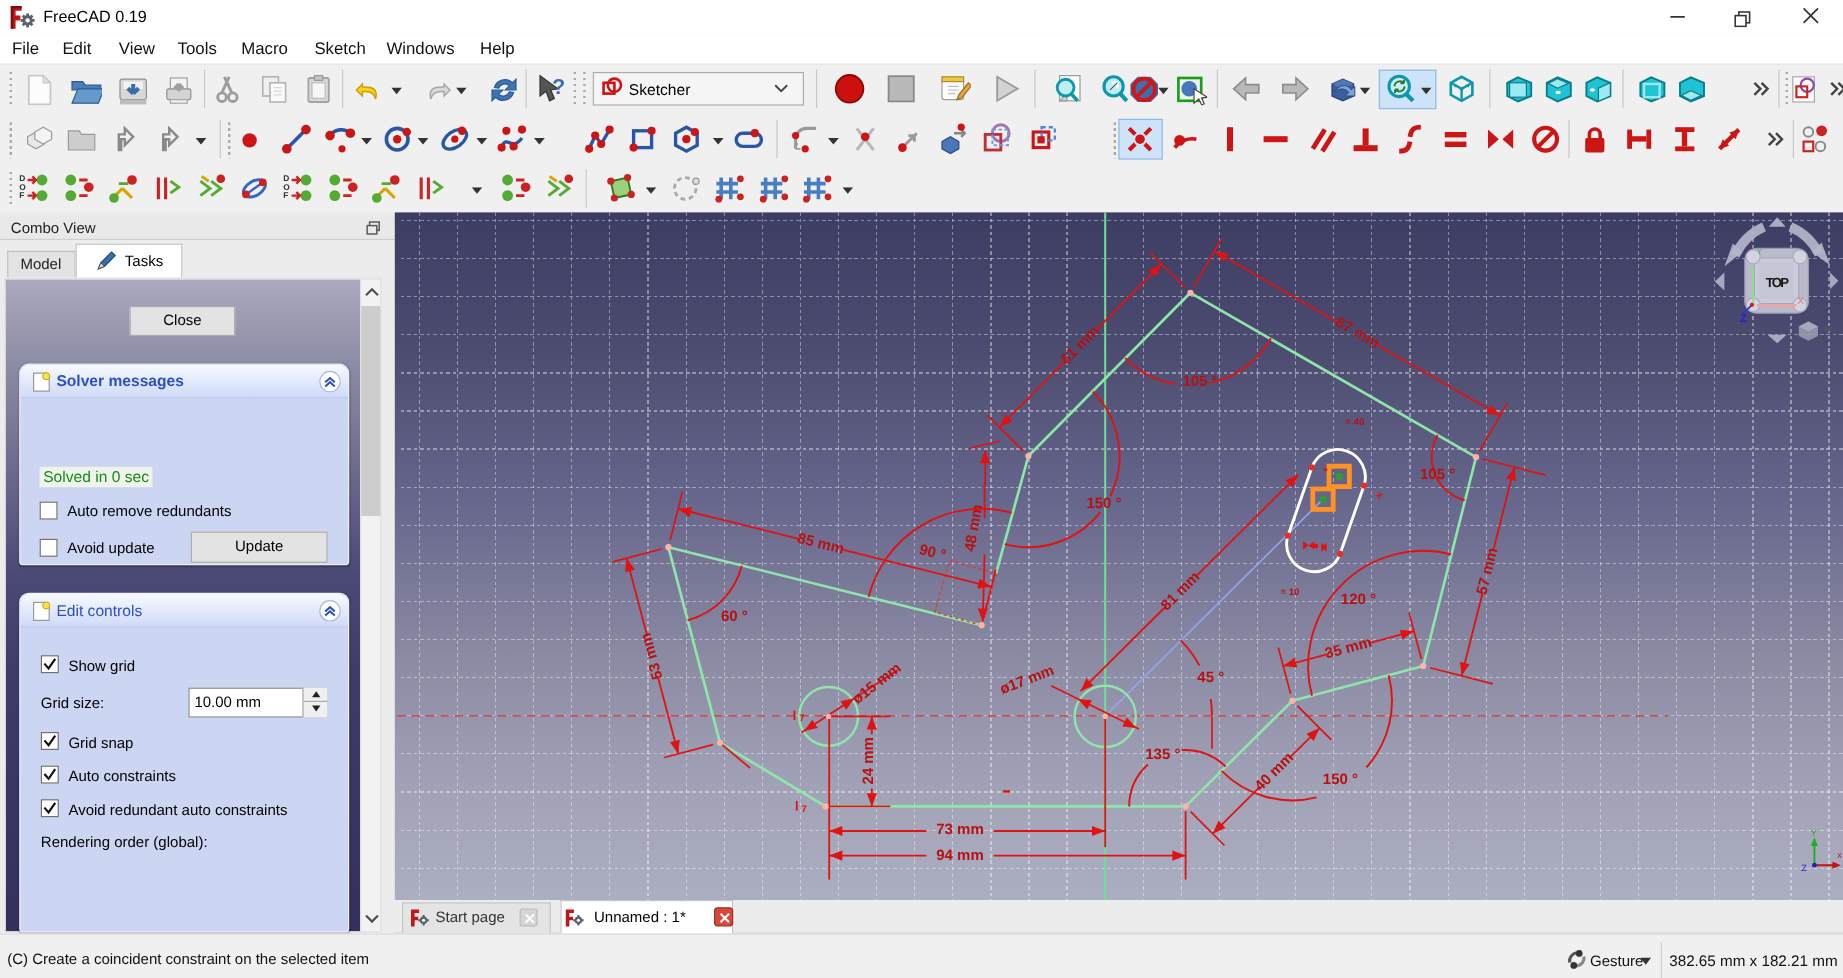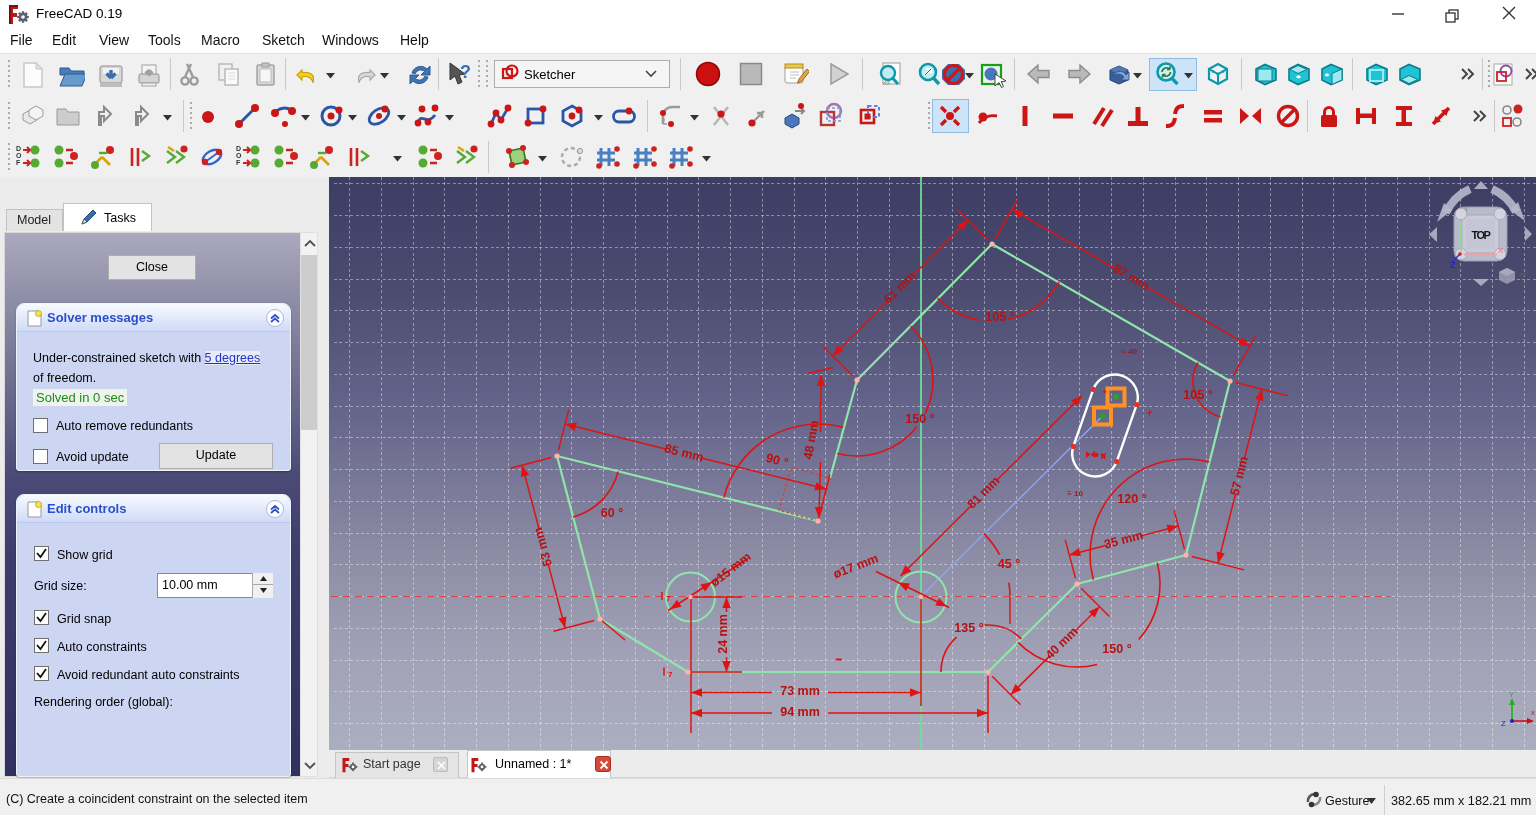--- a/index.html
+++ b/index.html
@@ -534,20 +534,27 @@
       <path d="M7 5 v18 M15 5 v18 M3 10 h18 M3 17 h18" stroke="#4a7ec2" stroke-width="3"></path>
       <circle cx="23" cy="6" r="2.8" fill="#cc2222"></circle>
       <circle cx="23" cy="21" r="2.8" fill="#cc2222"></circle>
       <circle cx="5" cy="23" r="2.8" fill="#cc2222"></circle>
     </svg>
 <svg style="position:absolute;left:702px;top:102px" width="10" height="6">
       <polygon points="0,0 9,0 4.5,5.5" fill="#333"></polygon>
     </svg>
 </div>
 <div id="combopanel">
+<div class="abs" style="left:0;top:3px;width:329px;height:20px;background:#e9e9e9;border-bottom:1px solid #cfcfcf">
+      <div class="abs" style="left:9px;top:3px;font-size:12.5px;color:#222">Combo View</div>
+<svg class="abs" style="left:305px;top:4px" width="12" height="12">
+        <rect x="3" y="1" width="8" height="7" fill="none" stroke="#555" stroke-width="1.2"></rect>
+        <rect x="1" y="4" width="8" height="7" fill="#e9e9e9" stroke="#555" stroke-width="1.2"></rect>
+      </svg>
+    </div>
 <div class="abs" style="left:0;top:23px;width:329px;height:31px;background:#ececec"></div>
 <div class="abs" style="left:6px;top:32px;width:57px;height:22px;background:#e3e3e3;border:1px solid #c2c2c2;border-bottom:none"></div>
 <div class="abs" style="left:17px;top:36px;font-size:12.5px;color:#222">Model</div>
 <div class="abs" style="left:63px;top:26px;width:89px;height:28px;background:#fff;border:1px solid #c2c2c2;border-bottom:none"></div>
 <svg class="abs" style="left:79px;top:30px" width="20" height="20">
       <path d="M3 17 l2-5 9-9 3 3 -9 9 z" fill="#3a6ea8" stroke="#1e4a7a"></path>
       <path d="M3 17 l2-5 3 3 z" fill="#ddd" stroke="#555" stroke-width="0.8"></path>
     </svg>
 <div class="abs" style="left:104px;top:34px;font-size:12.5px;color:#000">Tasks</div>
 <div class="abs" style="left:4px;top:55px;width:314px;height:545px;border:1px solid #d7d7d7;background:linear-gradient(180deg,#aaa9be 0%,#8b8aa4 14%,#4b4a77 45%,#3d3c6b 60%,#32305e 100%)">
@@ -556,35 +563,34 @@
         <div class="abs" style="left:0;top:0;width:273px;height:28px;background:linear-gradient(180deg,#f7faff, #cfdaf8);border-radius:8px 8px 0 0;border-bottom:1px solid #bcc8ec"></div>
         <svg class="abs" style="left:9px;top:6px" width="17" height="17">
           <path d="M2 1 h10 l3 3 v12 h-13 z" fill="#fff" stroke="#999"></path>
           <circle cx="12.5" cy="3.5" r="3" fill="#f4e34a" stroke="#b8a50a" stroke-width="0.8"></circle>
         </svg>
         <div class="abs" style="left:30px;top:6px;font-size:13px;font-weight:bold;color:#2b50c8">Solver messages</div>
         <svg class="abs" style="left:249px;top:5px" width="18" height="18">
           <circle cx="9" cy="9" r="8.5" fill="#fff" stroke="#aab8e0"></circle>
           <path d="M5 7.5 l4-3.5 4 3.5 M5 11 l4-3.5 4 3.5" stroke="#2b50c8" stroke-width="1.7" fill="none" transform="translate(0,2)"></path>
         </svg>
-<div class="abs" style="left:16px;top:44px;font-size:12.5px;color:#000;line-height:1.6">Under-constrained sketch with <span style="color:#2233cc;text-decoration:underline;background:#e7ecfb">5 degrees</span><br>of freedom.</div>
 <div class="abs" style="left:16px;top:85px;font-size:13px;color:#1a8a1a;background:#eef3ec;padding:1px 3px">Solved in 0 sec</div>
 <div class="cb" style="left:16px;top:114px"></div>
         <div class="abs" style="left:39px;top:115px;font-size:12.5px">Auto remove redundants</div>
 <div class="cb" style="left:16px;top:145px"></div>
         <div class="abs" style="left:39px;top:146px;font-size:12.5px">Avoid update</div>
 <div class="btn" style="left:142px;top:139px;width:114px;height:26px;padding-top:4px">Update</div>
 </div>
 <div class="abs" style="left:11px;top:261px;width:275px;height:283px;background:#ccd6f3;border:1px solid #eef2fc;border-radius:8px 8px 3px 3px;box-shadow:0 1px 2px rgba(0,0,0,0.3)">
         <div class="abs" style="left:0;top:0;width:273px;height:28px;background:linear-gradient(180deg,#f7faff, #cfdaf8);border-radius:8px 8px 0 0;border-bottom:1px solid #bcc8ec"></div>
         <svg class="abs" style="left:9px;top:6px" width="17" height="17">
           <path d="M2 1 h10 l3 3 v12 h-13 z" fill="#fff" stroke="#999"></path>
           <circle cx="12.5" cy="3.5" r="3" fill="#f4e34a" stroke="#b8a50a" stroke-width="0.8"></circle>
         </svg>
-        <div class="abs" style="left:30px;top:6px;font-size:13px;font-weight:bold;color:#2b50c8">Edit controls</div>
+        <div class="abs" style="left:30px;top:6px;font-size:13px;font-weight:normal;color:#2b50c8">Edit controls</div>
         <svg class="abs" style="left:249px;top:5px" width="18" height="18">
           <circle cx="9" cy="9" r="8.5" fill="#fff" stroke="#aab8e0"></circle>
           <path d="M5 7.5 l4-3.5 4 3.5 M5 11 l4-3.5 4 3.5" stroke="#2b50c8" stroke-width="1.7" fill="none" transform="translate(0,2)"></path>
         </svg>
 <div class="cb" style="left:17px;top:51px">
           <svg width="13" height="13" style="position:absolute;left:0;top:0">
             <path d="M2 6 l3.5 4 5.5-8" stroke="#111" stroke-width="1.8" fill="none"></path>
           </svg>
         </div>
         <div class="abs" style="left:40px;top:53px;font-size:12.5px">Show grid</div>

